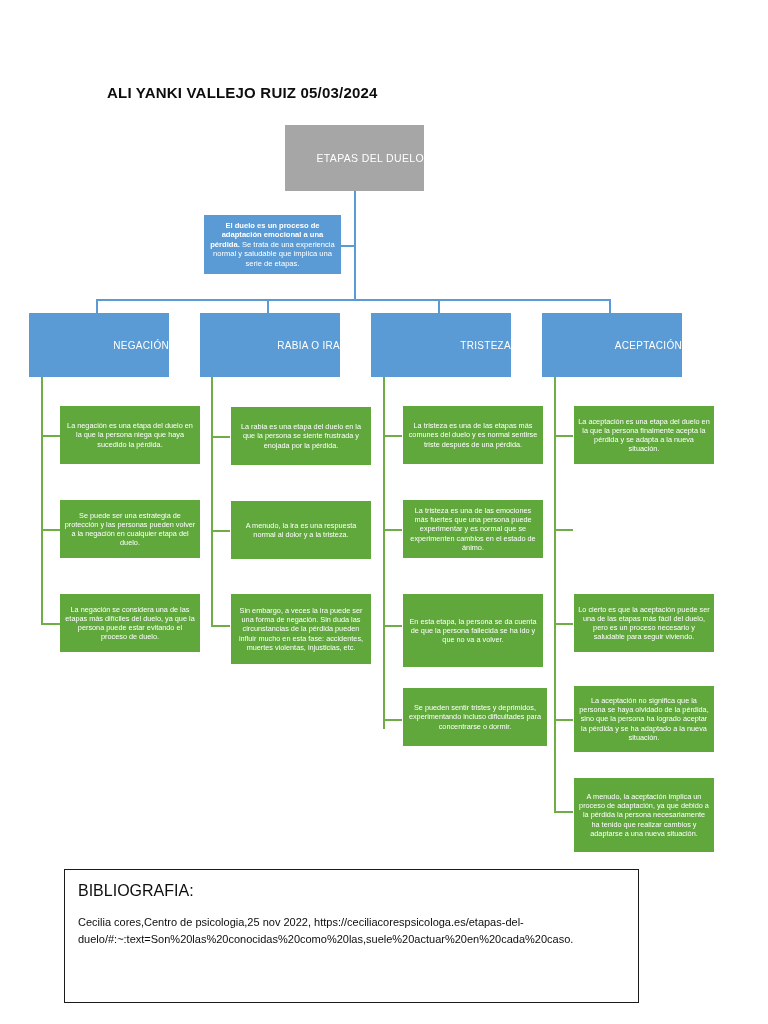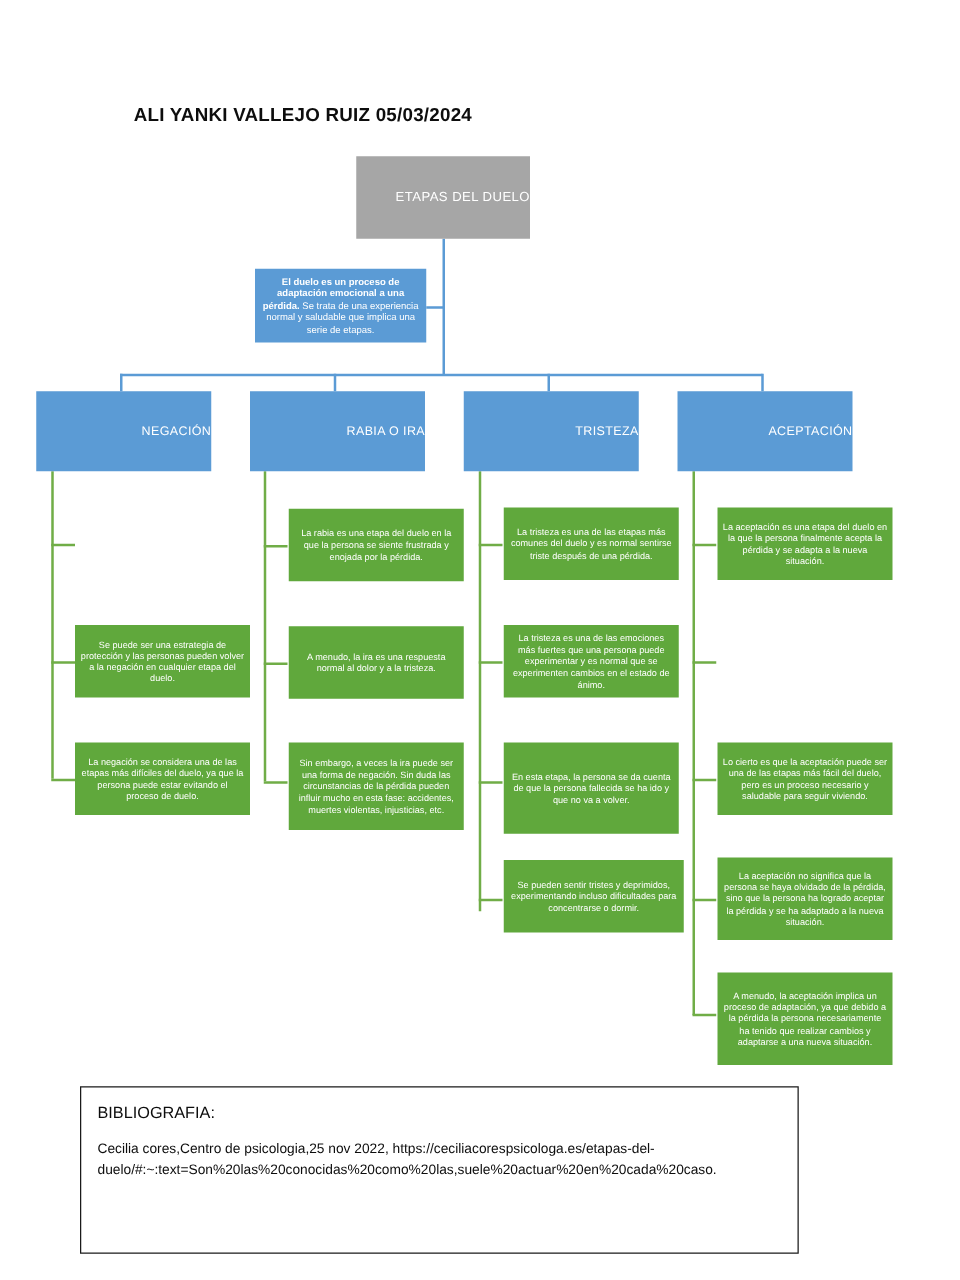--- a/index.html
+++ b/index.html
@@ -88,21 +88,21 @@
     left: 64px;
     top: 869px;
     width: 575px;
     height: 134px;
     box-sizing: border-box;
     border: 1.6px solid #1a1a1a;
     background: #ffffff;
     padding: 12px 12px 10px 13px;
   }
   .biblio-title {
-    font-size: 13px;
+    font-size: 16px;
     color: #0d0d0d;
     margin-bottom: 14px;
   }
   .biblio-text {
     font-size: 11px;
     color: #0d0d0d;
     line-height: 1.55;
     word-break: break-word;
   }
 </style>
@@ -162,20 +162,23 @@
   <div class="node stage-node" style="left:200px; top:313px; width:140px; height:64px;">
     <span>RABIA O IRA</span>
   </div>
   <div class="node stage-node" style="left:371px; top:313px; width:140px; height:64px;">
     <span>TRISTEZA</span>
   </div>
   <div class="node stage-node" style="left:542px; top:313px; width:140px; height:64px;padding-left:28px;">
     <span>ACEPTACIÓN</span>
   </div>
 
+  <div class="node leaf-node" style="left:60px; top:406px; width:140px; height:58px;">
+    <span>La negación es una etapa del duelo en la que la persona niega que haya sucedido la pérdida.</span>
+  </div>
   <div class="node leaf-node" style="left:60px; top:500px; width:140px; height:58px;">
     <span>Se puede ser una estrategia de protección y las personas pueden volver a la negación en cualquier etapa del duelo.</span>
   </div>
   <div class="node leaf-node" style="left:60px; top:594px; width:140px; height:58px;">
     <span>La negación se considera una de las etapas más difíciles del duelo, ya que la persona puede estar evitando el proceso de duelo.</span>
   </div>
 
   <div class="node leaf-node" style="left:231px; top:407px; width:140px; height:58px;">
     <span>La rabia es una etapa del duelo en la que la persona se siente frustrada y enojada por la pérdida.</span>
   </div>

